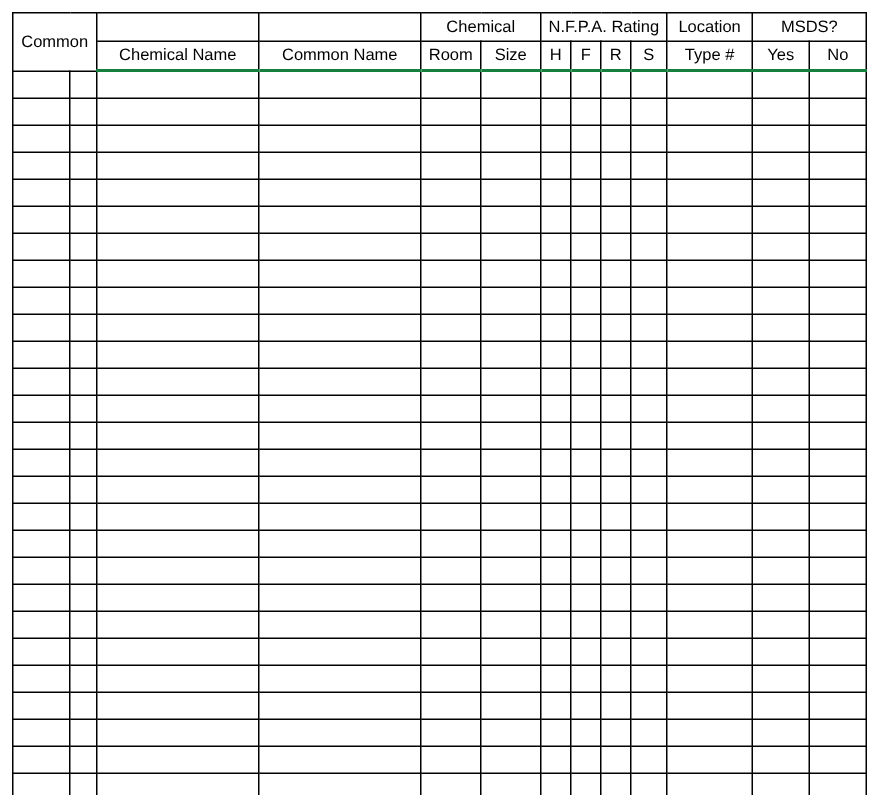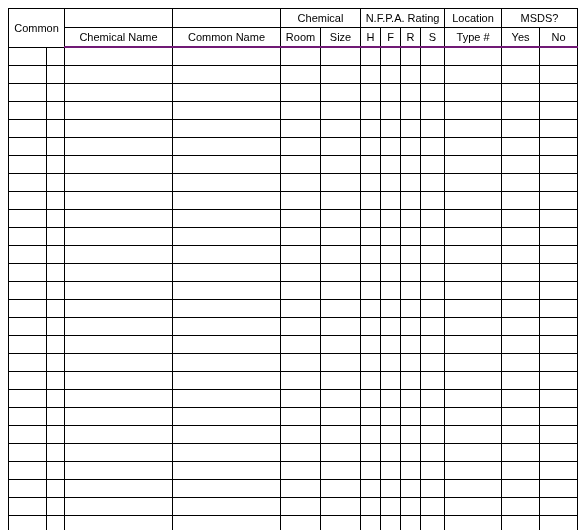--- a/index.html
+++ b/index.html
@@ -24,21 +24,21 @@
     text-align: center;
     vertical-align: middle;
     font-weight: normal;
     overflow: hidden;
   }
   thead th {
     height: 18px;
     border-top: 1px solid #000;
   }
   thead tr.r2 th {
-    border-bottom: 2px solid #701a75;
+    border-bottom: 2px solid #15803d;
   }
   tbody td {
     height: 17px;
   }
   
   .c-amount1 { width: 38px; }
   .c-amount2 { width: 18px; }
   .c-chem    { width: 108px; }
   .c-common  { width: 108px; }
   .c-size    { width: 40px; }

